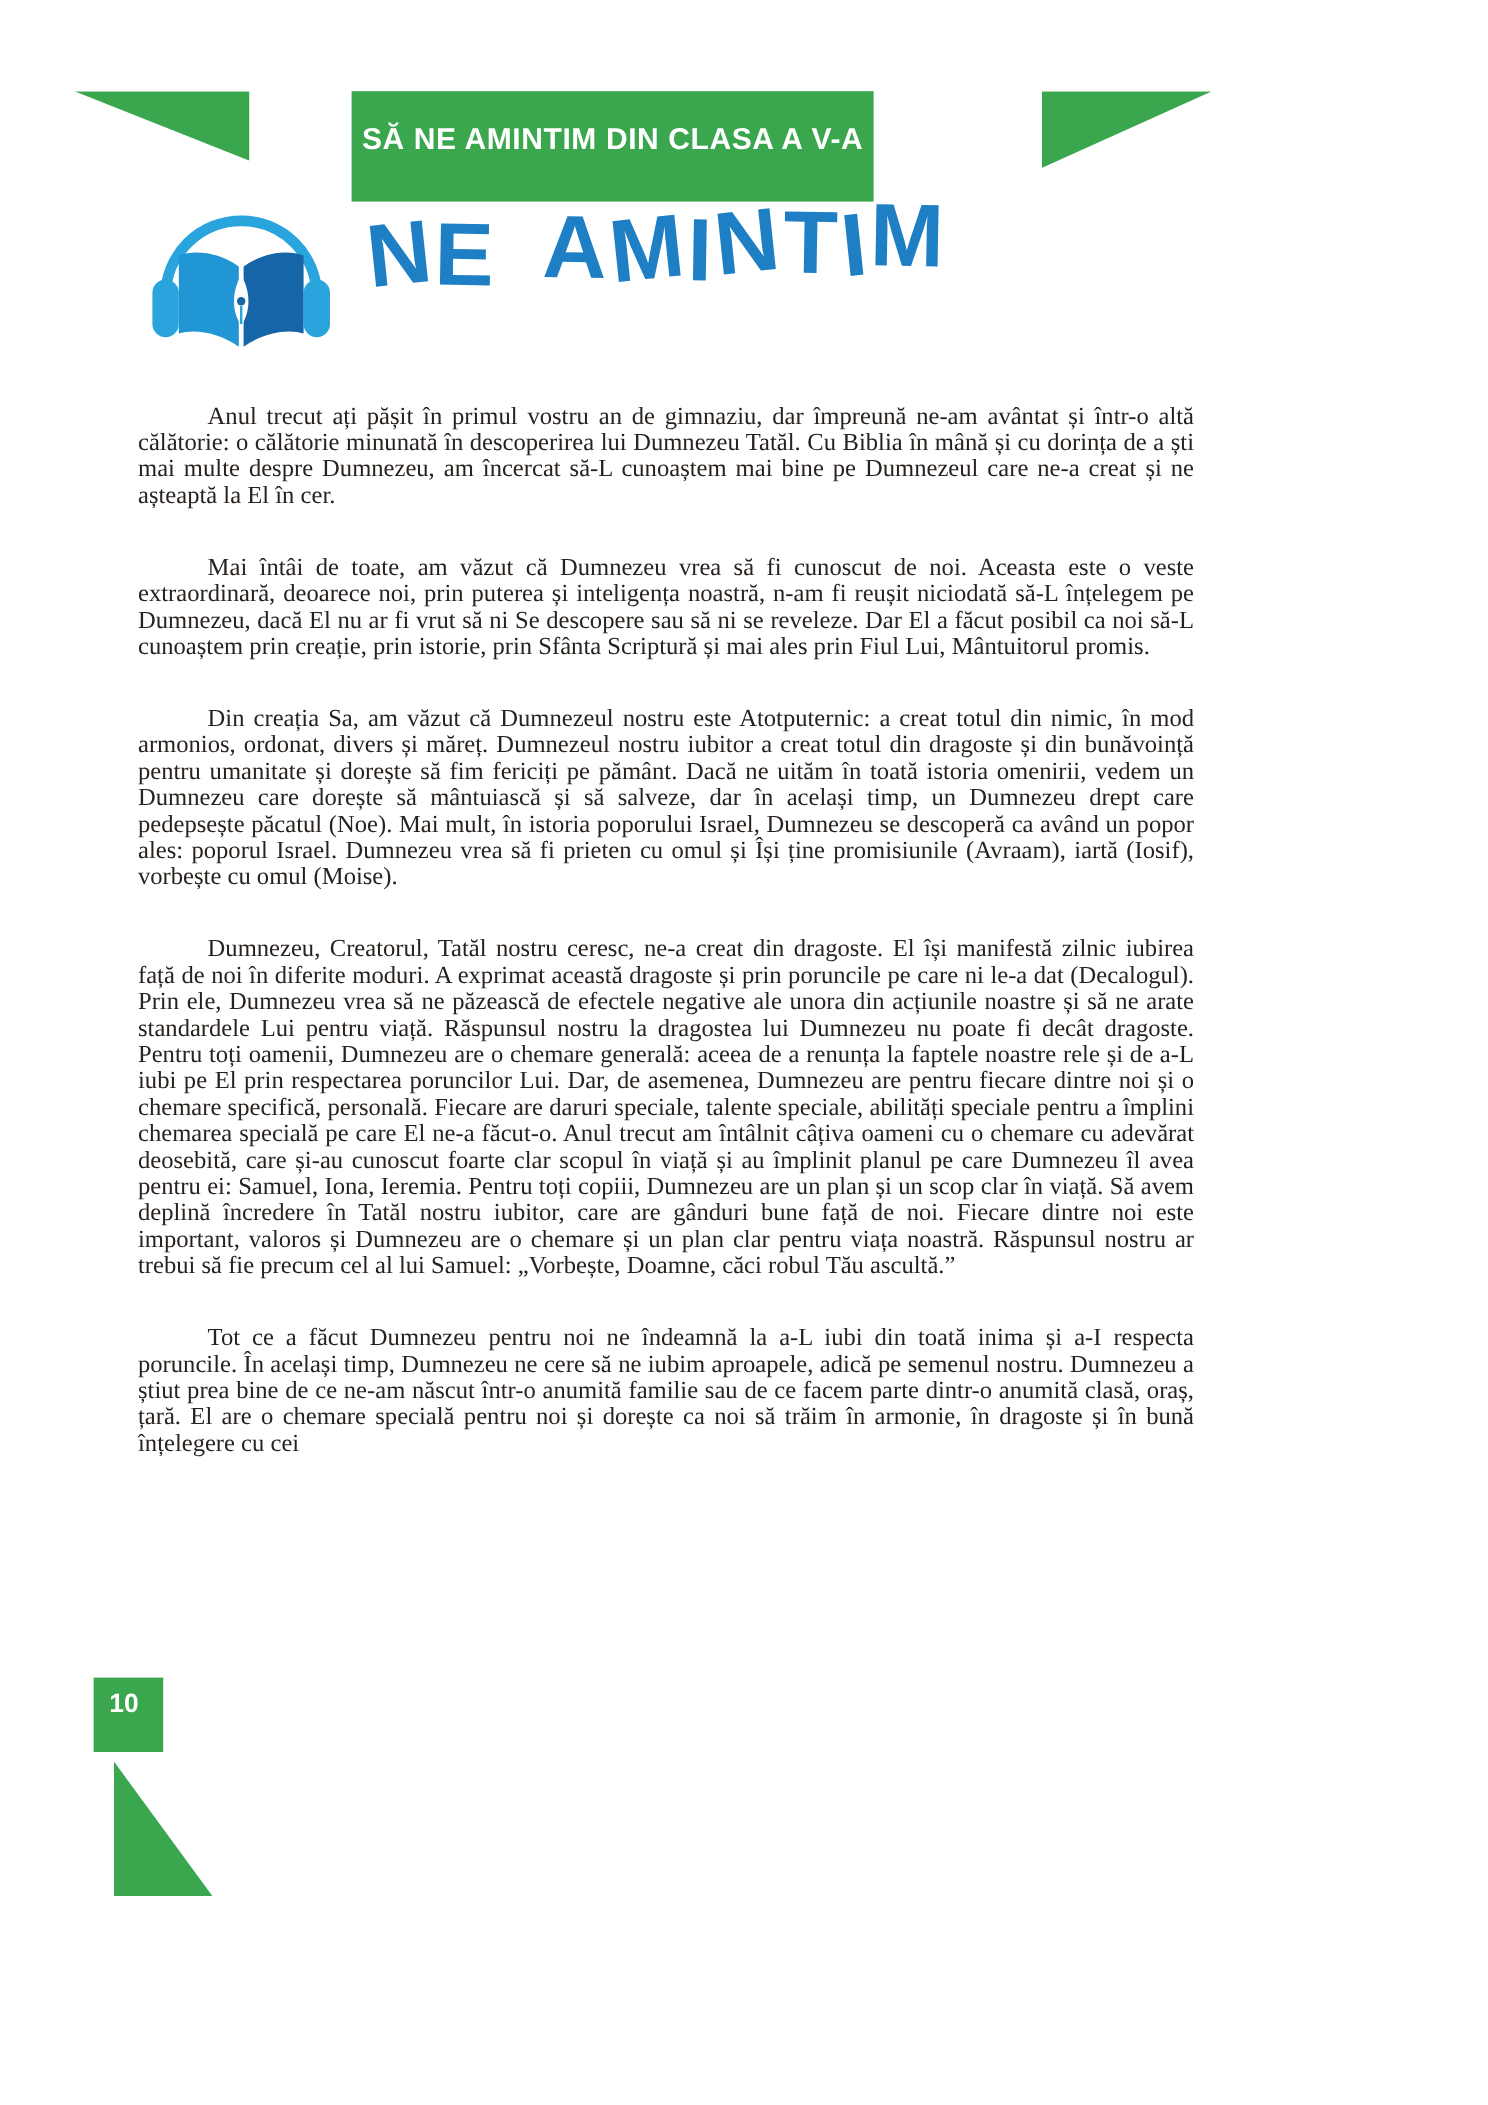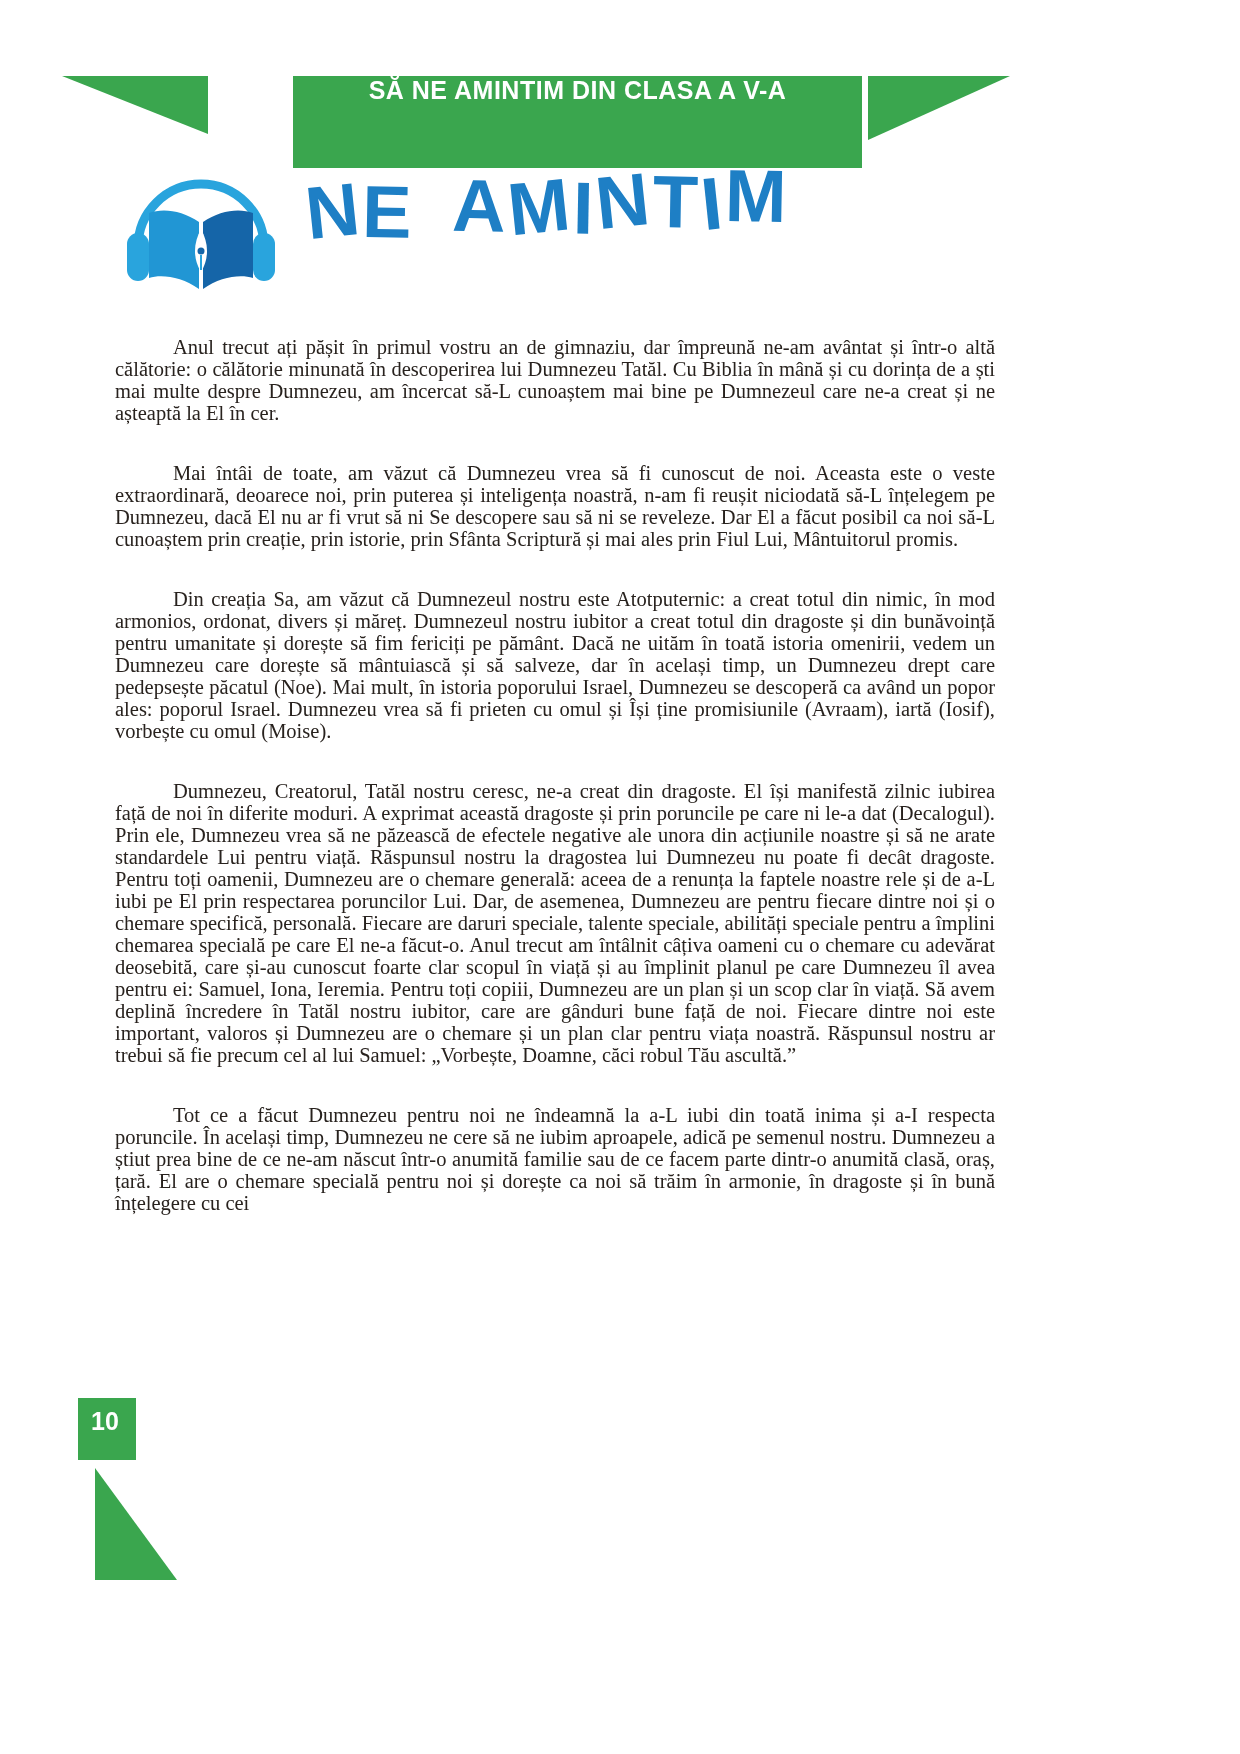--- a/index.html
+++ b/index.html
@@ -19,23 +19,23 @@
     position: absolute; left: 62px; top: 76px; width: 146px; height: 58px;
     background: var(--green, #3aa64e);
     clip-path: polygon(0 0, 100% 0, 100% 100%);
   }
   .tri-right {
     position: absolute; left: 868px; top: 76px; width: 142px; height: 64px;
     background: var(--green, #3aa64e);
     clip-path: polygon(0 0, 100% 0, 0 100%);
   }
   .banner {
-    position: absolute; left: 293px; top: 76px; width: 569px; height: 92px;
+    position: absolute; left: 293px; top: 76px; width: 435px; height: 92px;
     background: var(--green, #3aa64e);
-    display: flex; align-items: flex-start; justify-content: center;
+    display: flex; align-items: center; justify-content: center;
     padding-bottom: 12px; box-sizing: border-box;
   }
   .banner-text {
     color: #ffffff;
     font-family: "Liberation Sans", sans-serif;
     font-weight: bold;
     font-size: 25px;
     letter-spacing: 0.5px;
     white-space: nowrap;
   }
@@ -75,21 +75,21 @@
   .content p { margin: 0 0 38px 0; text-indent: 58px; }
   .content p:last-child { margin-bottom: 0; }
 
   
   .page-num-box {
     position: absolute; left: 78px; top: 1398px; width: 58px; height: 62px;
     background: var(--green, #3aa64e);
     color: #ffffff;
     font-family: "Liberation Sans", sans-serif;
     font-weight: bold;
-    font-size: 25px;
+    font-size: 22px;
     padding: 9px 0 0 13px;
     box-sizing: border-box;
   }
   .tri-bottom {
     position: absolute; left: 95px; top: 1468px; width: 82px; height: 112px;
     background: var(--green, #3aa64e);
     clip-path: polygon(0 0, 100% 100%, 0 100%);
   }
 </style>
 </head>

